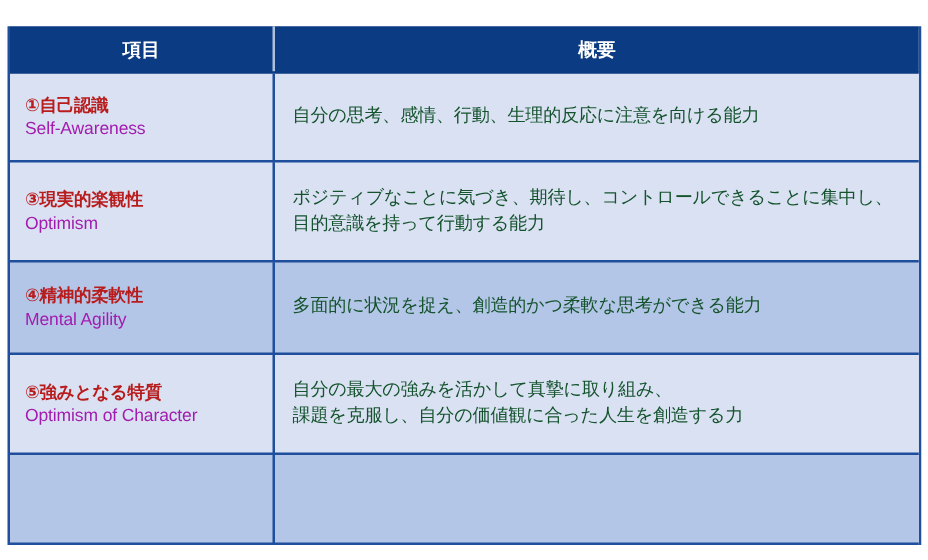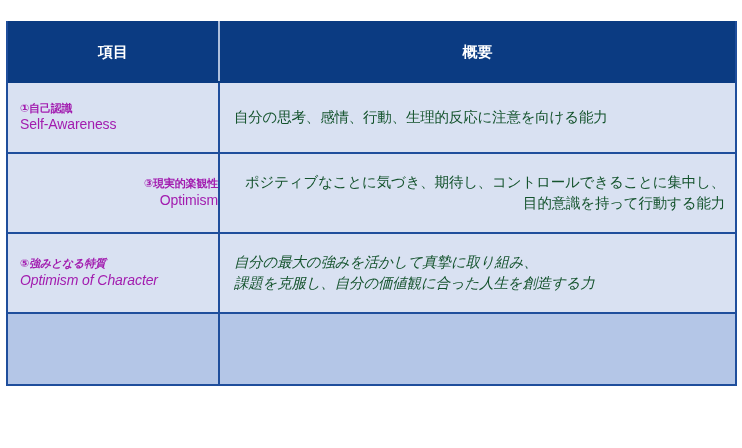--- a/index.html
+++ b/index.html
@@ -36,21 +36,21 @@
 
   
   thead th {
     background: #0b3b82;
     color: #ffffff;
     font-weight: bold;
     font-size: 15px;
     text-align: center;
     vertical-align: middle;
     height: 34px;
-    padding: 12px;
+    padding: 0;
     border: 2px solid #0b3b82;
     border-left-width: 0;
     border-right-width: 0;
   }
   thead th.th-item {
     border-right: 2px solid #aebfdc;
   }
 
   
   tbody td {
@@ -65,23 +65,23 @@
   tbody td.cell-item {
     border-right: 2px solid #1f4e9c;
     padding: 7px 0 7px 12px;
   }
   tbody td.cell-desc {
     padding: 7px 10px 7px 14px;
   }
 
   .ja-label {
     display: block;
-    font-size: 11px;
+    font-size: 14px;
     font-weight: bold;
-    color: #a21caf;
+    color: #b91c1c;
     line-height: 1.32;
     letter-spacing: -0.2px;
     white-space: nowrap;
   }
   .en-label {
     display: block;
     font-size: 14px;
     font-weight: normal;
     color: #a21caf;
     line-height: 1.34;
@@ -95,23 +95,23 @@
     font-weight: normal;
     color: #14532d;
     line-height: 1.48;
     letter-spacing: -0.2px;
     white-space: nowrap;
   }
 
   
   tr.r1 td { height: 55px; }
   tr.r2 td { height: 58px; }
-  tr.r3 td { height: 64px; text-align: right; }
+  tr.r3 td { height: 64px; }
   tr.r4 td { height: 58px; }
-  tr.r5 td { height: 64px; font-style: italic; }
+  tr.r5 td { height: 64px; }
   tr.r6 td { height: 56px; }
 </style>
 </head>
 <body>
 
 <div class="table-wrap">
   <table class="matrix">
     <colgroup>
       <col class="col-item">
       <col class="col-desc">
@@ -139,20 +139,29 @@
         <td class="cell-item">
           <span class="ja-label">③現実的楽観性</span>
           <span class="en-label">Optimism</span>
         </td>
         <td class="cell-desc">
           <span class="desc-line">ポジティブなことに気づき、期待し、コントロールできることに集中し、</span>
           <span class="desc-line">目的意識を持って行動する能力</span>
         </td>
       </tr>
 
+      <tr class="row-even r4">
+        <td class="cell-item">
+          <span class="ja-label">④精神的柔軟性</span>
+          <span class="en-label">Mental Agility</span>
+        </td>
+        <td class="cell-desc">
+          <span class="desc-line">多面的に状況を捉え、創造的かつ柔軟な思考ができる能力</span>
+        </td>
+      </tr>
 
       <tr class="row-odd r5">
         <td class="cell-item">
           <span class="ja-label">⑤強みとなる特質</span>
           <span class="en-label">Optimism of Character</span>
         </td>
         <td class="cell-desc">
           <span class="desc-line">自分の最大の強みを活かして真摯に取り組み、</span>
           <span class="desc-line">課題を克服し、自分の価値観に合った人生を創造する力</span>
         </td>

